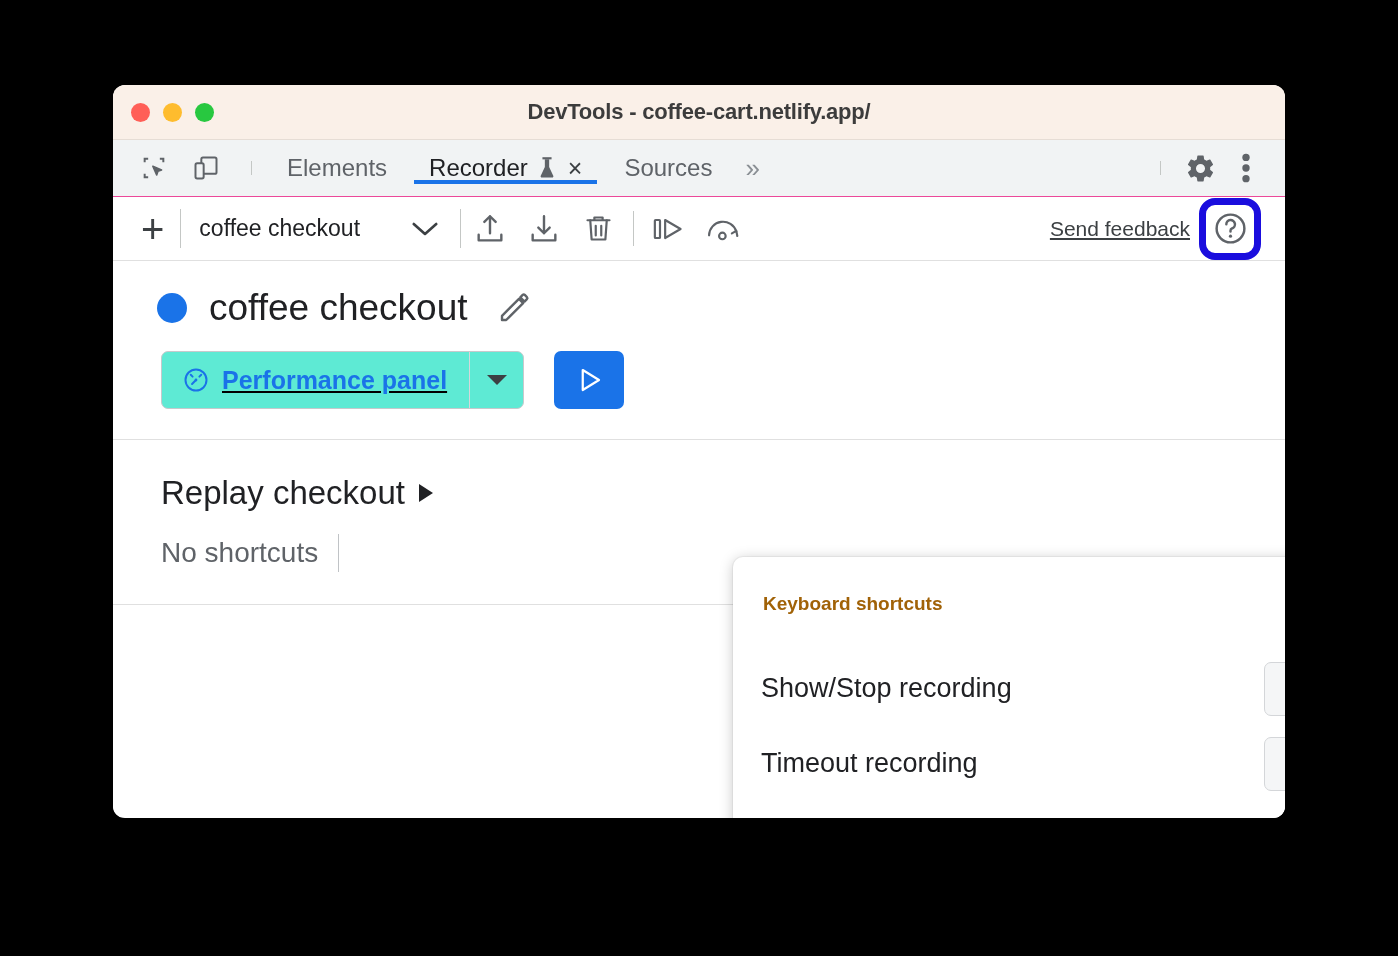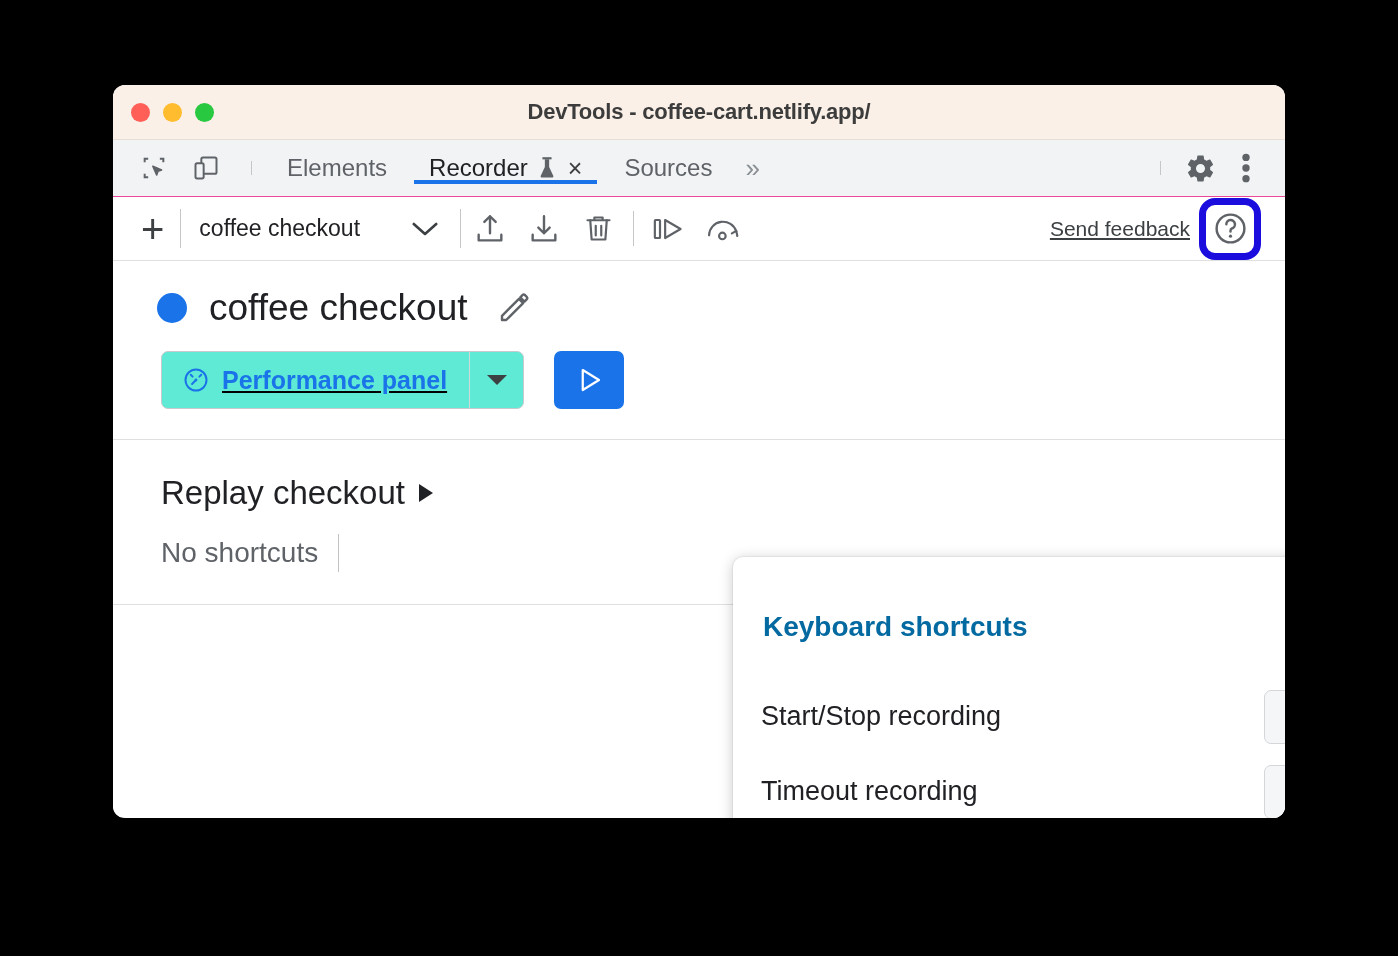--- a/index.html
+++ b/index.html
@@ -215,21 +215,21 @@
     width: 652px; height: 459px;
     background: #fff;
     border-radius: 10px;
     box-shadow: 0 2px 14px rgba(0,0,0,0.22), 0 0 0 1px rgba(0,0,0,0.04);
     z-index: 40;
   }
   .popup-head {
     display: flex; align-items: flex-start; justify-content: space-between;
     padding: 36px 34px 0 30px;
   }
-  .popup-title { font-size: 28px; font-weight: bold; color: #0369a1; margin-top: 18px; }
+  .popup-title { font-size: 19px; font-weight: bold; color: #a16207; }
   .sc-list { padding: 36px 26px 0 28px; }
   .sc-row {
     display: flex; align-items: center; justify-content: space-between;
     height: 75px;
   }
   .sc-label { font-size: 27px; color: #202124; white-space: nowrap; }
   .sc-keys {
     border: 1px solid #d4d6d9;
     background: #f5f6f7;
     border-radius: 7px;
@@ -458,21 +458,21 @@
       <div class="scroll-thumb"></div>
 
       <div class="popup">
 
         <div class="popup-head">
           <div class="popup-title">Keyboard shortcuts</div>
 
         </div>
         <div class="sc-list">
           <div class="sc-row">
-            <div class="sc-label">Start/Stop recording</div>
+            <div class="sc-label">Show/Stop recording</div>
             <div class="sc-keys">⌘ E</div>
           </div>
           <div class="sc-row">
             <div class="sc-label">Timeout recording</div>
             <div class="sc-keys">⌘ ↩</div>
           </div>
           <div class="sc-row">
             
             
           </div>

